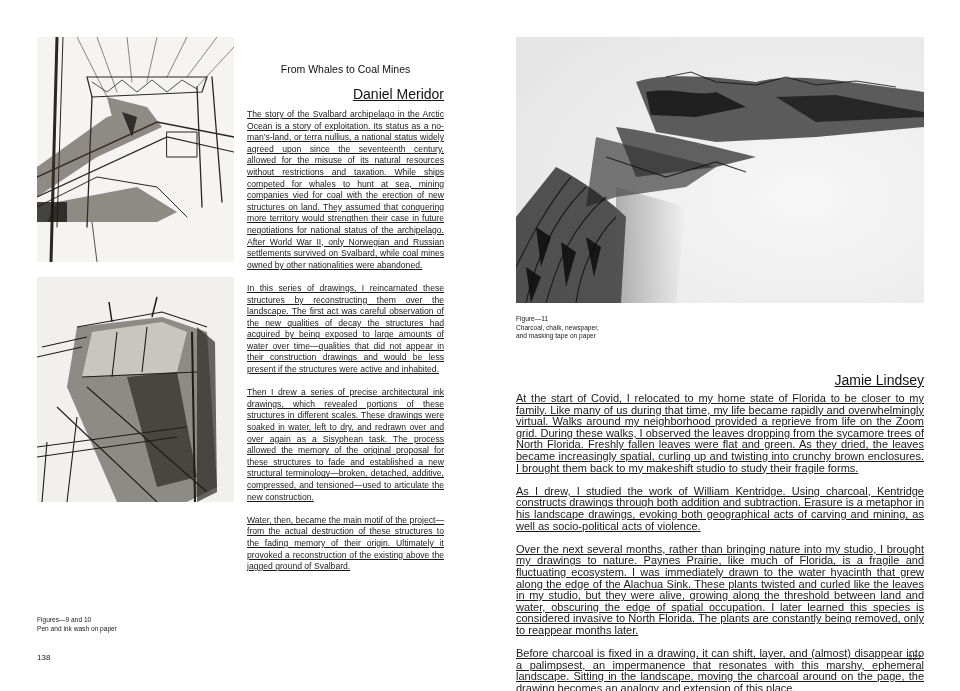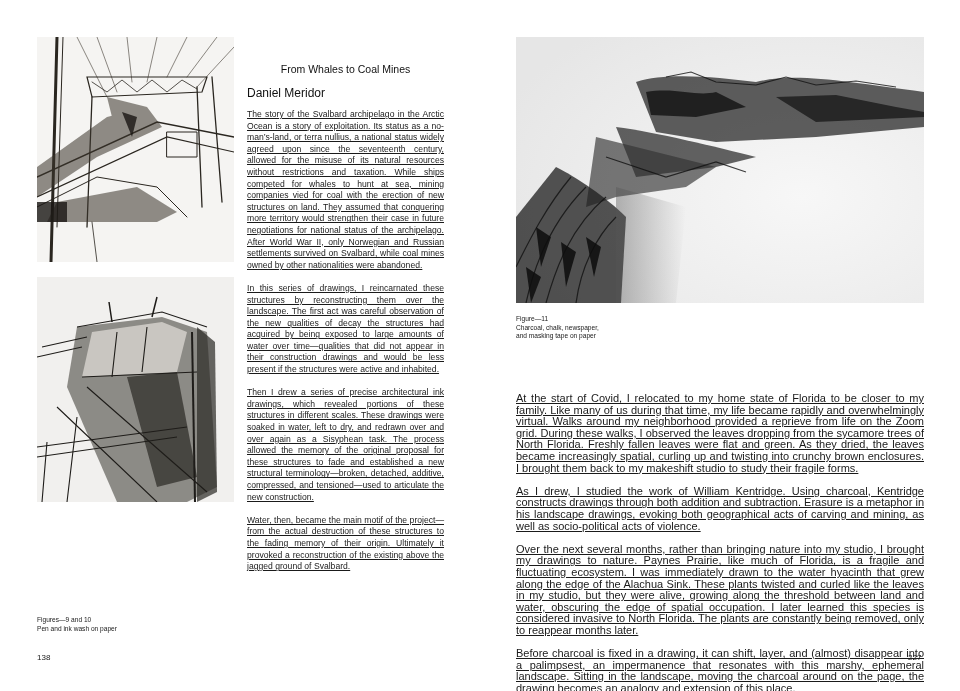--- a/index.html
+++ b/index.html
@@ -12,21 +12,21 @@
   .right-page { left: 480px; }
 
   .figure { position: absolute; background: #f3f2f0; overflow: hidden; }
   .figure svg { width: 100%; height: 100%; display: block; }
 
   #fig9 { left: 37px; top: 37px; width: 197px; height: 225px; background: #f5f4f2; }
   #fig10 { left: 37px; top: 277px; width: 197px; height: 225px; background: #f1f0ee; }
   #fig11 { left: 516px; top: 37px; width: 408px; height: 266px; background: #efefef; }
 
   .title { position: absolute; font-size: 10.5px; text-align: center; color: #111; }
-  .author { position: absolute; font-size: 12px; text-align: left; color: #111; }
+  .author { position: absolute; font-size: 14px; text-align: right; color: #111; text-decoration: underline; }
 
   .col-text {
     position: absolute; font-size: 8.6px; line-height: 11.6px; text-align: justify;
     color: #1a1a1a;
   }
   .col-text p { margin: 0 0 11.6px 0; text-decoration: underline; }
   .col-text p:last-child { margin-bottom: 5px; }
 
   #left-col { left: 247px; top: 109px; width: 197px; }
   #right-col { left: 516px; top: 393px; width: 408px; font-size: 11px; line-height: 11.6px; }
@@ -148,20 +148,21 @@
       </g>
     </svg>
   </div>
 
   <div class="caption" style="left:516px; top:315px;">
     <div>Figure—11</div>
     <div>Charcoal, chalk, newspaper,</div>
     <div>and masking tape on paper</div>
   </div>
 
+  <div class="author" style="left:516px; top:372px; width:408px;">Jamie Lindsey</div>
 
   <div class="col-text" id="right-col">
     <p>At the start of Covid, I relocated to my home state of Florida to be closer to my family. Like many of us during that time, my life became rapidly and overwhelmingly virtual. Walks around my neighborhood provided a reprieve from life on the Zoom grid. During these walks, I observed the leaves dropping from the sycamore trees of North Florida. Freshly fallen leaves were flat and green. As they dried, the leaves became increasingly spatial, curling up and twisting into crunchy brown enclosures. I brought them back to my makeshift studio to study their fragile forms.</p>
     <p>As I drew, I studied the work of William Kentridge. Using charcoal, Kentridge constructs drawings through both addition and subtraction. Erasure is a metaphor in his landscape drawings, evoking both geographical acts of carving and mining, as well as socio-political acts of violence.</p>
     <p>Over the next several months, rather than bringing nature into my studio, I brought my drawings to nature. Paynes Prairie, like much of Florida, is a fragile and fluctuating ecosystem. I was immediately drawn to the water hyacinth that grew along the edge of the Alachua Sink. These plants twisted and curled like the leaves in my studio, but they were alive, growing along the threshold between land and water, obscuring the edge of spatial occupation. I later learned this species is considered invasive to North Florida. The plants are constantly being removed, only to reappear months later.</p>
     <p>Before charcoal is fixed in a drawing, it can shift, layer, and (almost) disappear into a palimpsest, an impermanence that resonates with this marshy, ephemeral landscape. Sitting in the landscape, moving the charcoal around on the page, the drawing becomes an analogy and extension of this place.</p>
   </div>
 
   <div class="folio" style="left:908px; top:653px;">227</div>
 </div>

